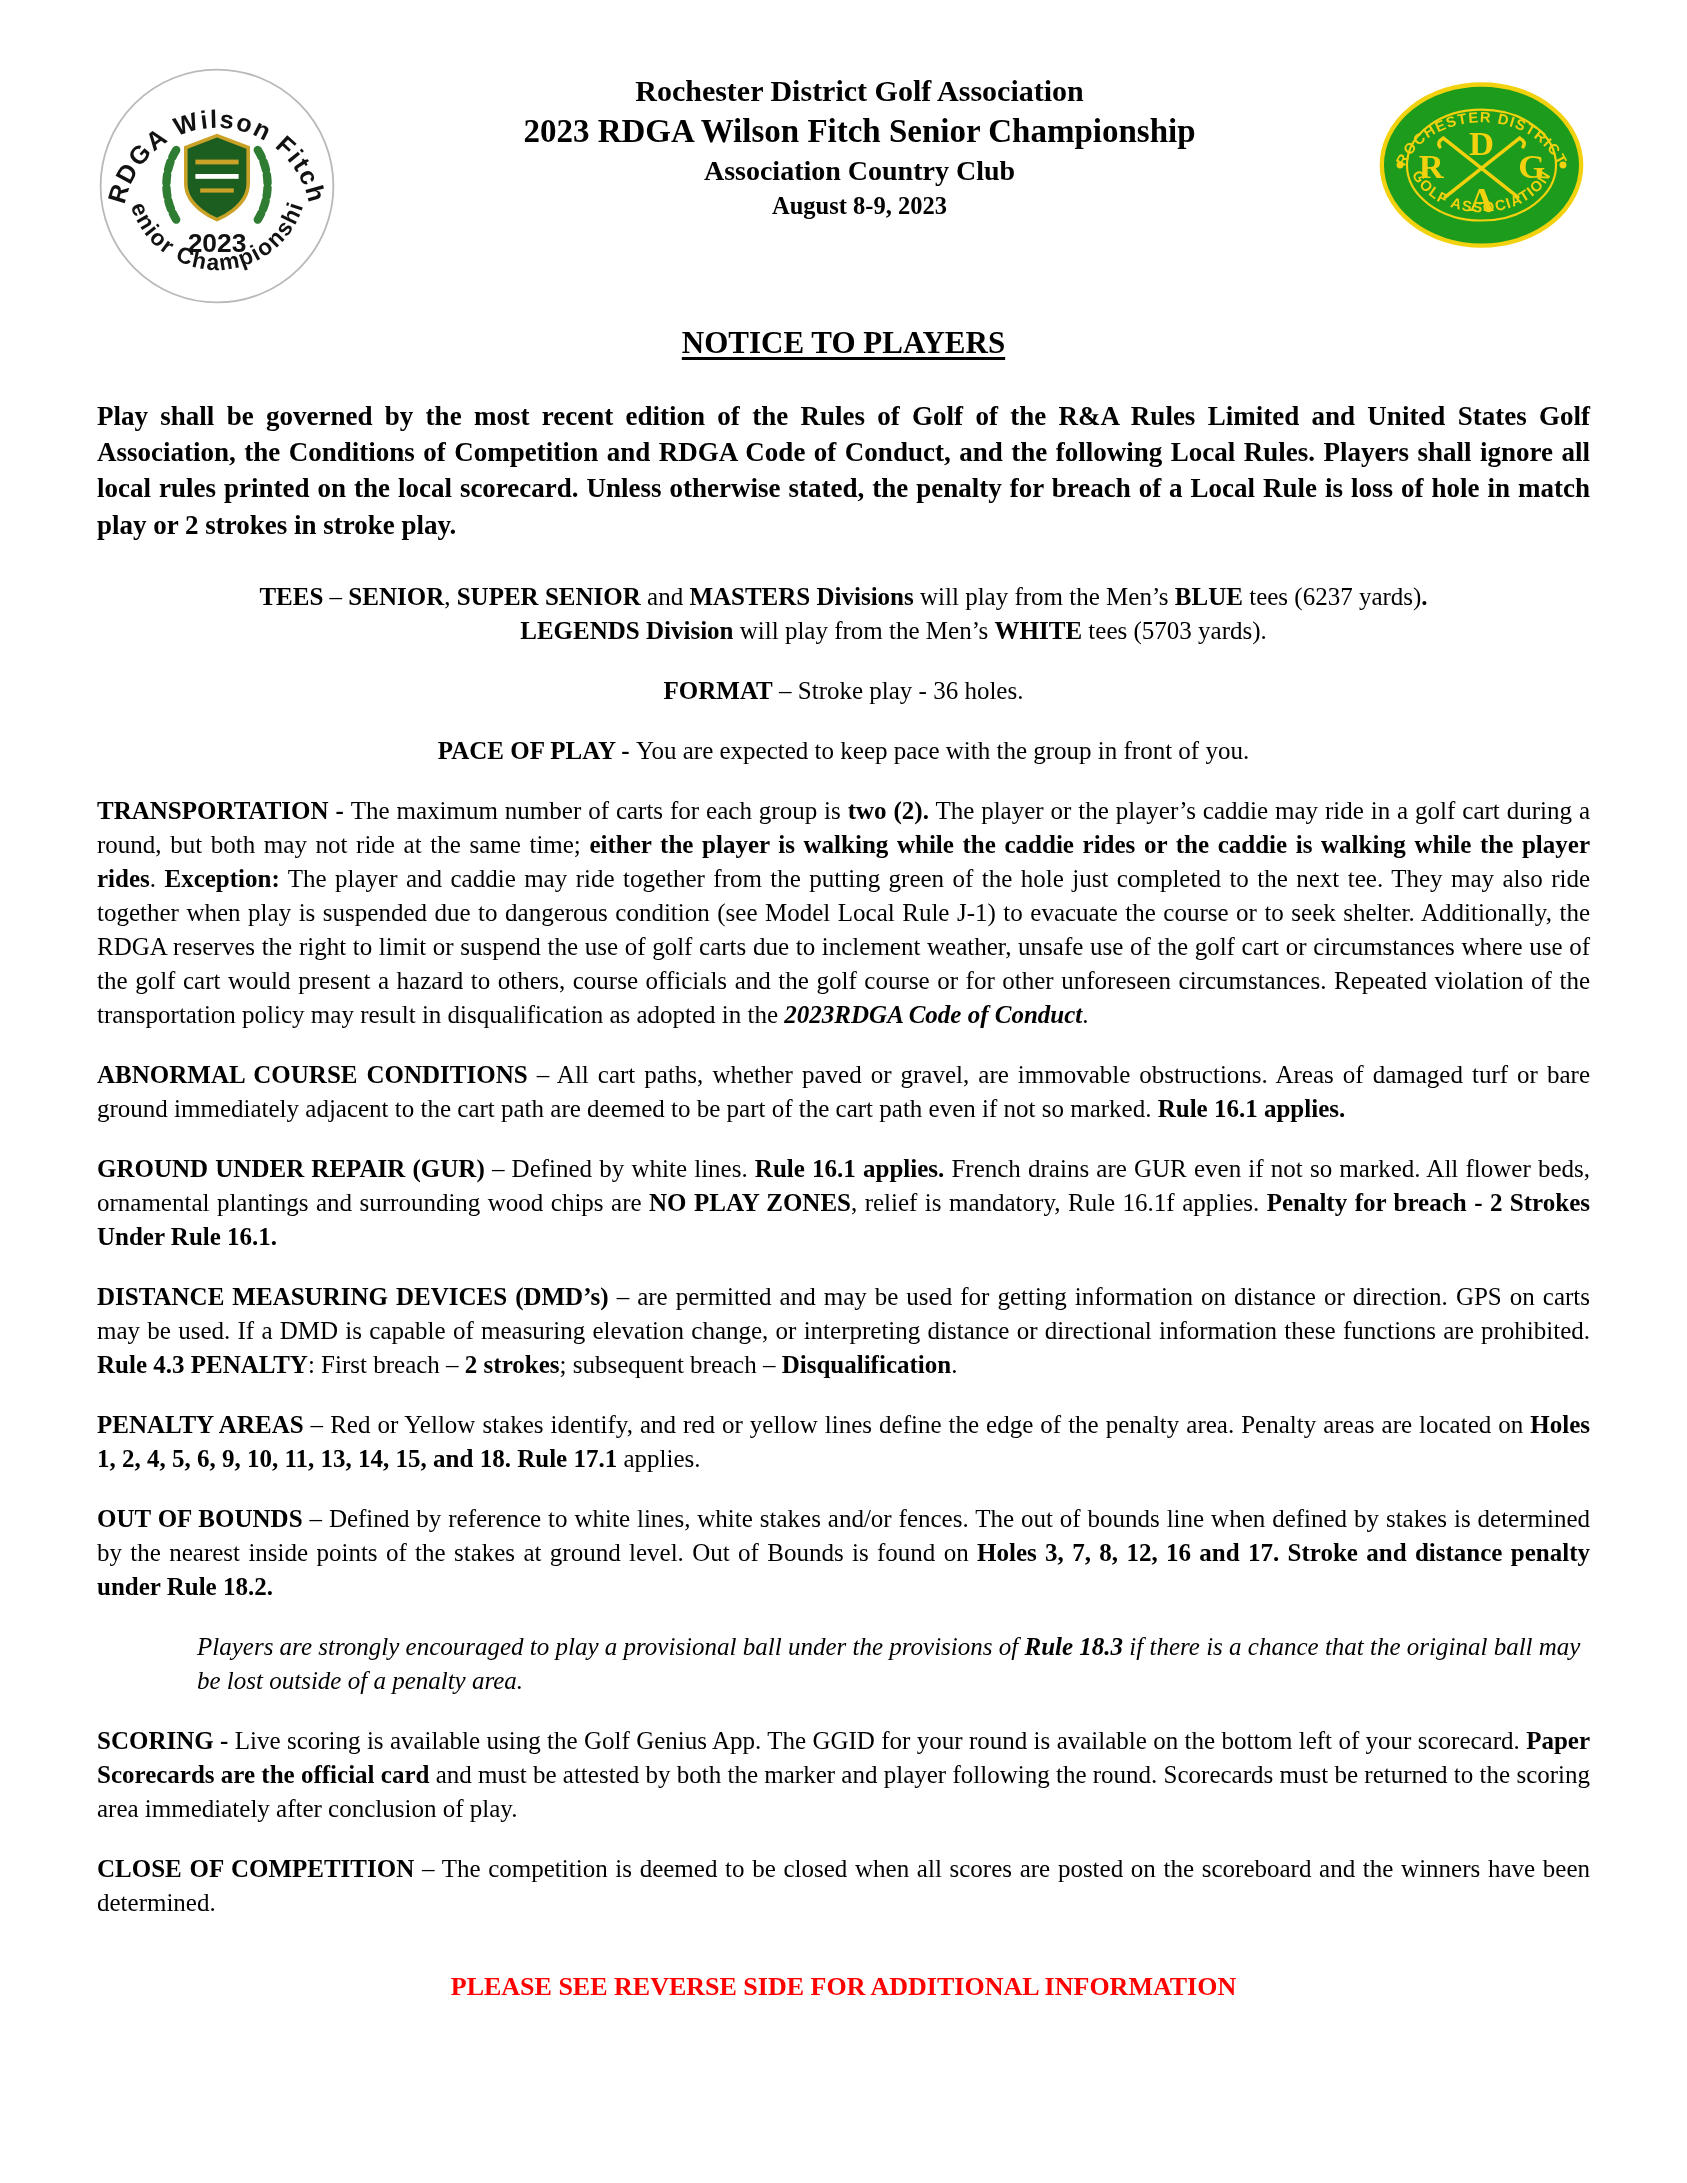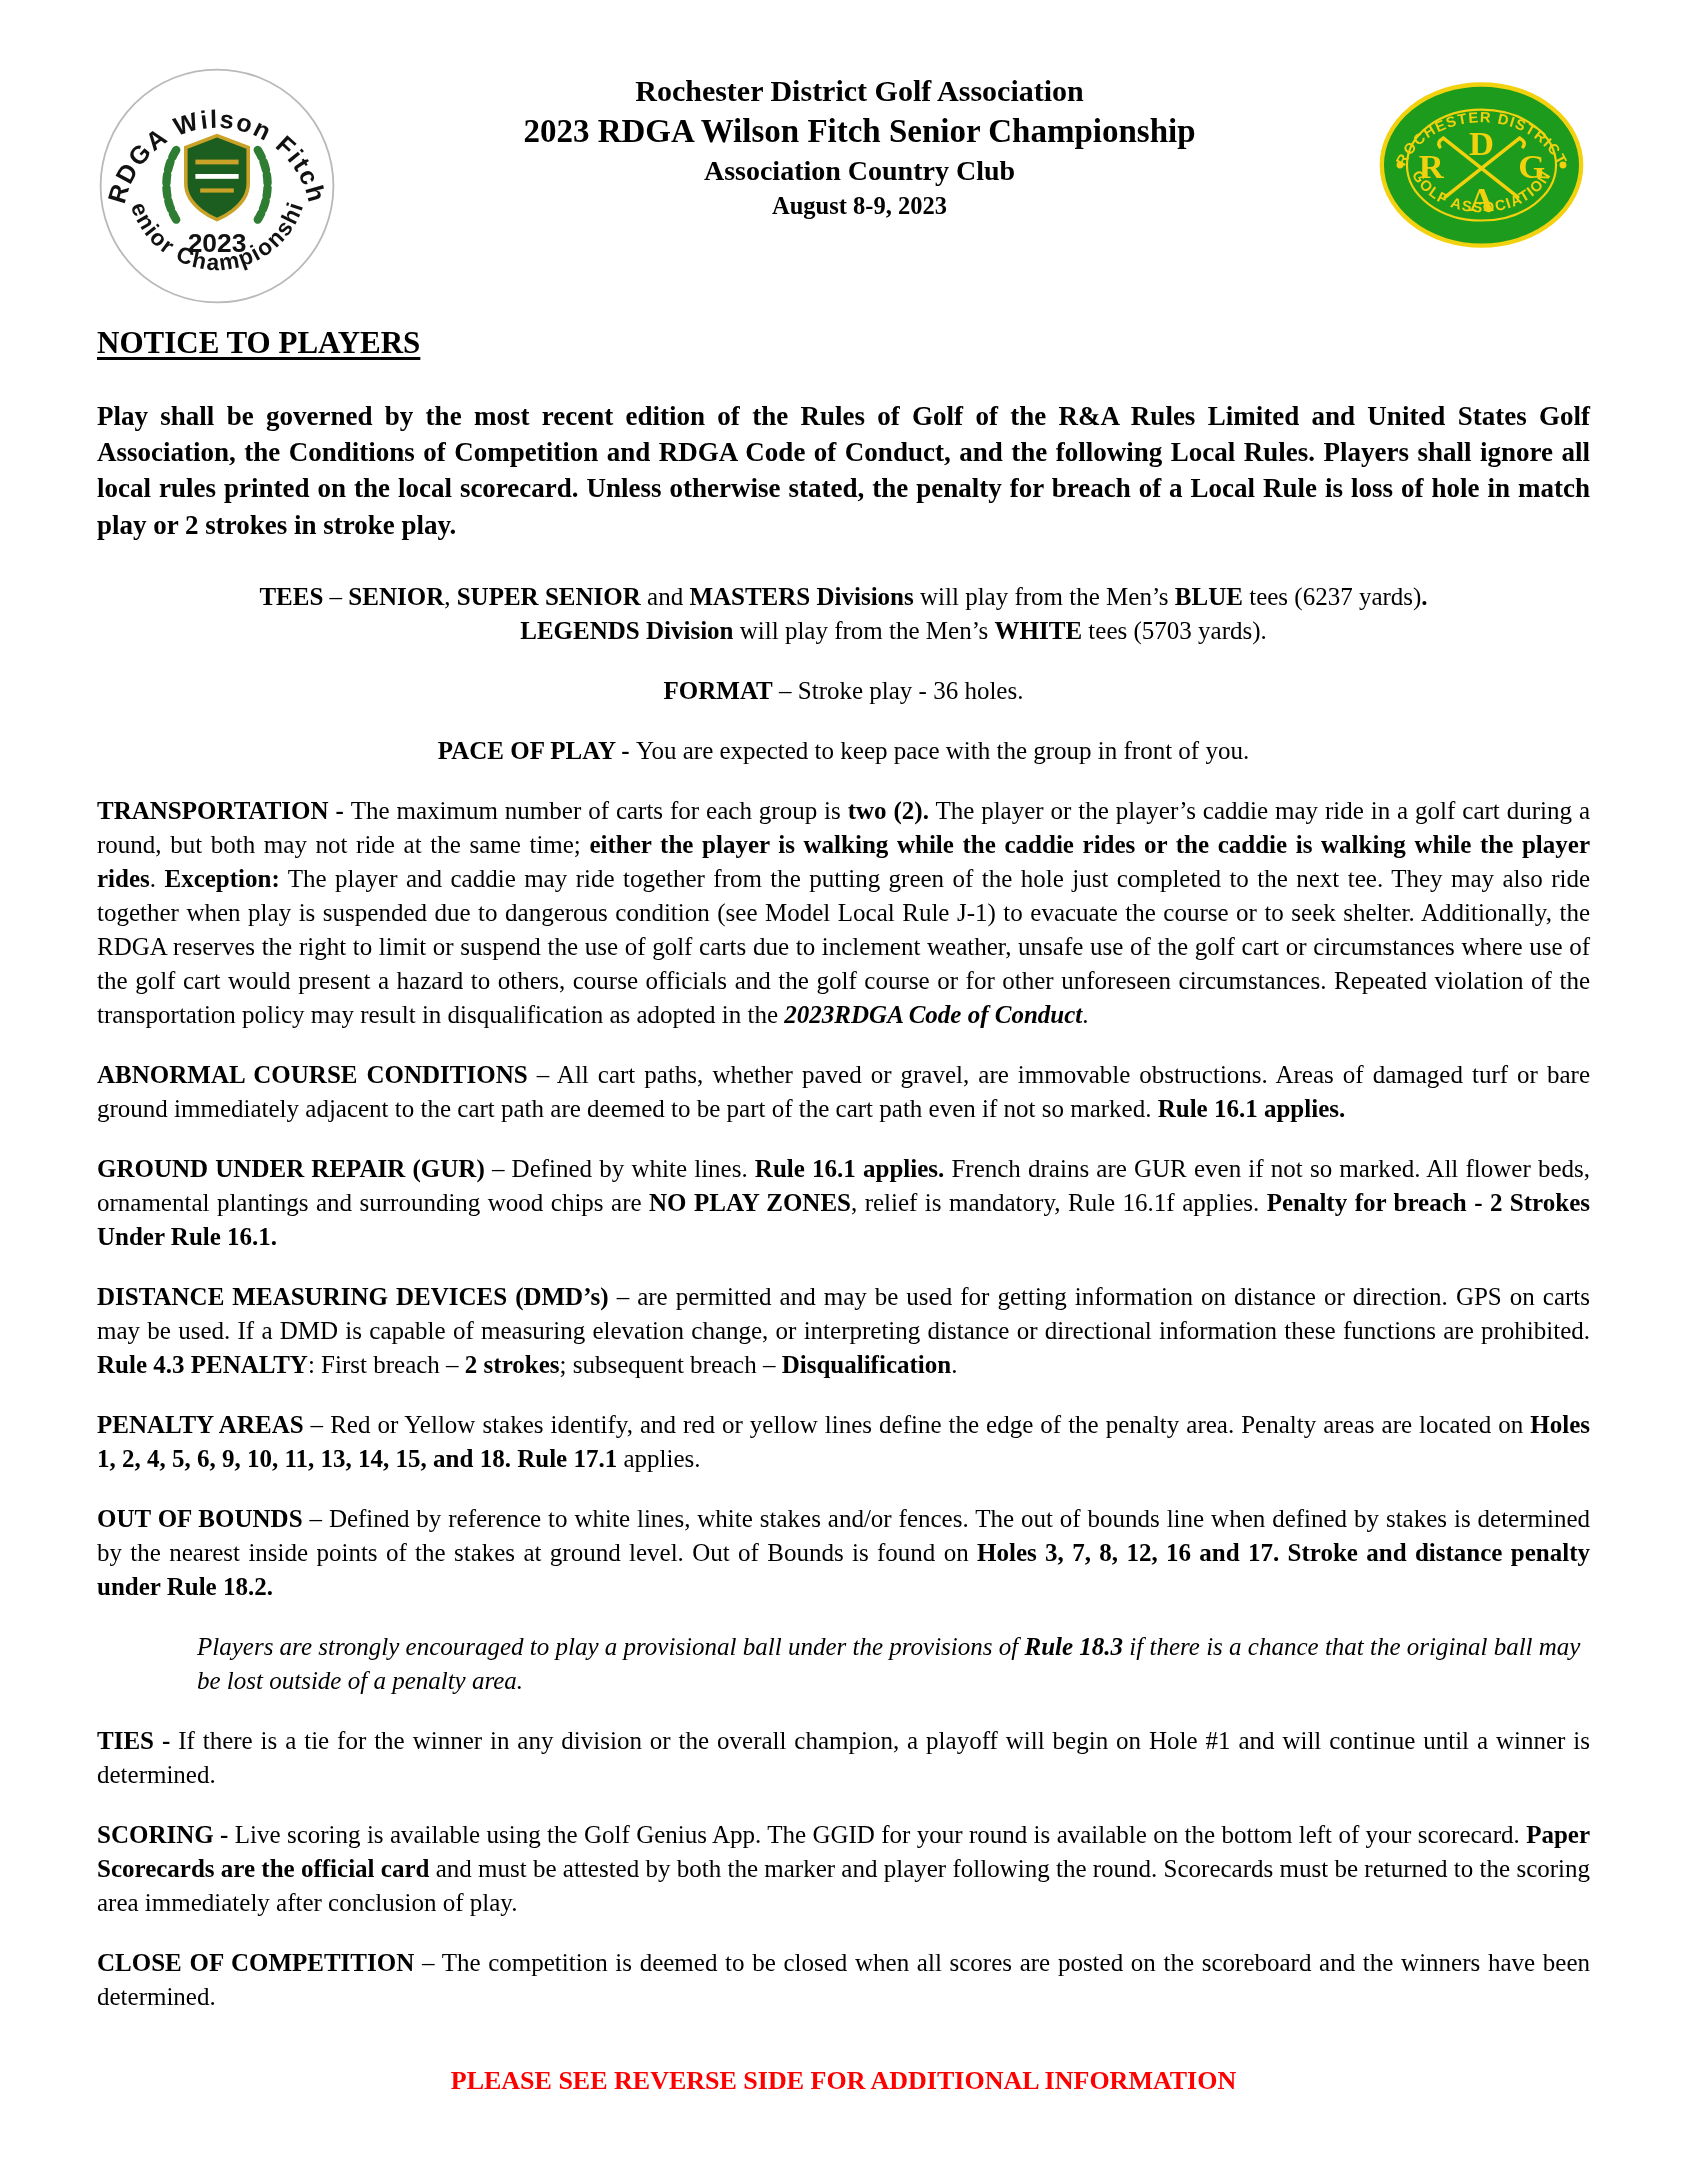--- a/index.html
+++ b/index.html
@@ -21,20 +21,21 @@
   .header { display: flex; align-items: flex-start; }
   .logo-left { width: 245px; flex: 0 0 245px; }
   .logo-right { width: 213px; flex: 0 0 213px; padding-top: 15px; }
   .titles { flex: 1 1 auto; text-align: center; padding-top: 5px; }
   .org   { font-size: 30px; font-weight: bold; line-height: 1.3; }
   .event { font-size: 33px; font-weight: bold; line-height: 1.3; }
   .venue { font-size: 28px; font-weight: bold; line-height: 1.3; }
   .dates { font-size: 24.5px; font-weight: bold; line-height: 1.35; }
 
   .notice {
+    text-align: center;
     font-size: 31px;
     font-weight: bold;
     text-decoration: underline;
     text-underline-offset: 4.2px;
     margin: 15px 0 37px 0;
   }
 
   .intro {
     font-size: 27px;
     font-weight: bold;
@@ -148,21 +149,20 @@
   <p class="para"><span class="b">GROUND UNDER REPAIR (GUR)</span><span> – Defined by white lines. </span><span class="b">Rule 16.1 applies.</span><span> French drains are GUR even if not so marked. All flower beds, ornamental plantings and surrounding wood chips are </span><span class="b">NO PLAY ZONES</span><span>, relief is mandatory, Rule 16.1f applies. </span><span class="b">Penalty for breach - 2 Strokes Under Rule 16.1.</span></p>
 
   <p class="para"><span class="b">DISTANCE MEASURING DEVICES (DMD’s)</span><span> – are permitted and may be used for getting information on distance or direction. GPS on carts may be used.  If a DMD is capable of measuring elevation change, or interpreting distance or directional information these functions are prohibited.  </span><span class="b">Rule 4.3 PENALTY</span><span>:  First breach – </span><span class="b">2 strokes</span><span>; subsequent breach – </span><span class="b">Disqualification</span><span>.</span></p>
 
   <p class="para"><span class="b">PENALTY AREAS</span><span> – Red or Yellow stakes identify, and red or yellow lines define the edge of the penalty area.  Penalty areas are located on </span><span class="b">Holes 1, 2, 4, 5, 6, 9, 10, 11, 13, 14, 15, and 18.  Rule 17.1</span><span> applies.</span></p>
 
   <p class="para"><span class="b">OUT OF BOUNDS</span><span> – Defined by reference to white lines, white stakes and/or fences.  The out of bounds line when defined by stakes is determined by the nearest inside points of the stakes at ground level. Out of Bounds is found on </span><span class="b">Holes 3, 7, 8, 12, 16 and 17. Stroke and distance penalty under Rule 18.2.</span></p>
 
   <p class="para oob-note"><span class="i">Players are strongly encouraged to play a provisional ball under the provisions of </span><span class="b i">Rule 18.3</span><span class="i"> if there is a chance that the original ball may be lost outside of a penalty area.</span></p>
 
-  <p class="para"><span class="b">TIES - </span><span>If there is a tie for the winner in any division or the overall champion, a playoff will begin on Hole #1 and will continue until a winner is determined.</span></p>
 
   <p class="para"><span class="b">SCORING - </span><span>Live scoring is available using the Golf Genius App.  The GGID for your round is available on the bottom left of your scorecard.  </span><span class="b">Paper Scorecards are the official card</span><span> and must be attested by both the marker and player following the round.  Scorecards must be returned to the scoring area immediately after conclusion of play.</span></p>
 
   <p class="para"><span class="b">CLOSE OF COMPETITION</span><span> – The competition is deemed to be closed when all scores are posted on the scoreboard and the winners have been determined.</span></p>
 
   <p class="footer-note" style="color: rgb(255, 0, 0);">PLEASE SEE REVERSE SIDE FOR ADDITIONAL INFORMATION</p>
 
 </div>
 
 

